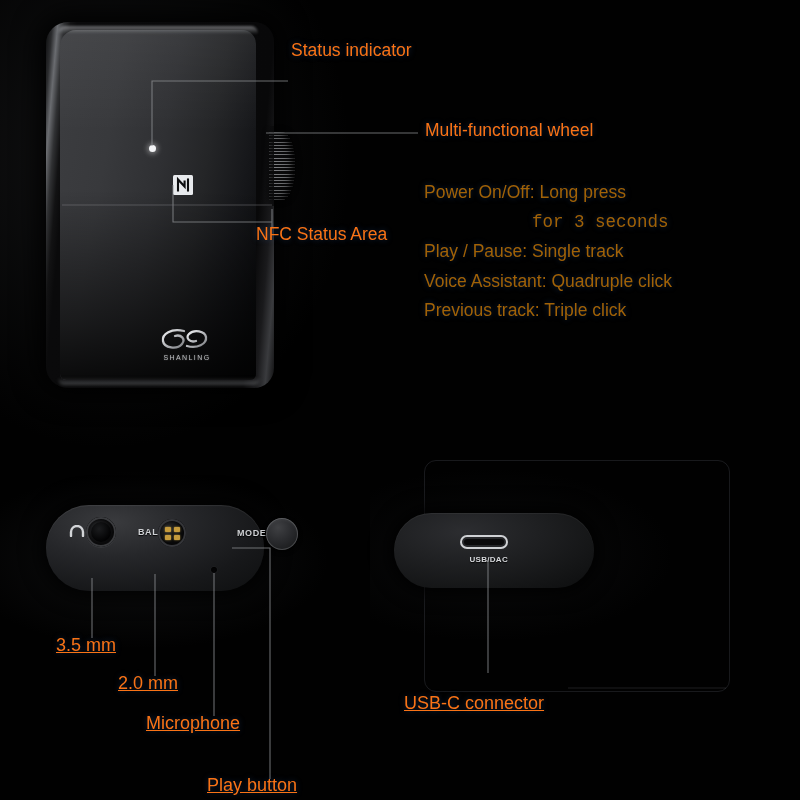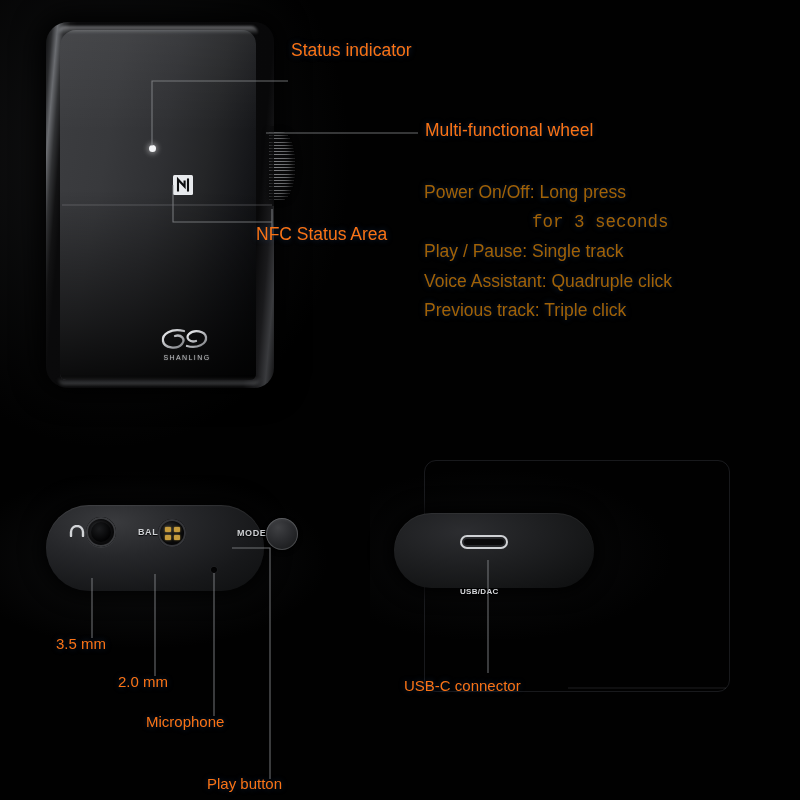--- a/index.html
+++ b/index.html
@@ -205,40 +205,39 @@
     border-radius:7px;
     background:#07070800;
     box-shadow:inset 0 0 0 2px #cfd1d4;
     display:flex; align-items:center; justify-content:center;
   }
   #usb-c-port::after{
     content:""; position:absolute; left:4px; top:4px; right:4px; bottom:4px;
     border-radius:4px; background:#0a0a0b;
   }
   #usb-caption{
-    position:absolute; left:66px; top:42px; width:48px; text-align:left;
+    position:absolute; left:66px; top:42px; width:48px; text-align:right;
     font-size:8px; font-weight:bold; letter-spacing:0.3px; color:#d6d8db;
     text-shadow:0 1px 1px rgba(0,0,0,0.9);
-    margin-top:32px;
   }
 
   
   #leaders{ position:absolute; inset:0; pointer-events:none; }
 
   
   .lbl{
     position:absolute;
     color:#f97316;
     font-family:"Liberation Sans", sans-serif;
     font-size:17.5px;
     line-height:1.0;
     white-space:nowrap;
     text-shadow:0 0 6px rgba(60,120,210,0.35);
   }
-  .lbl.sm{ font-size:15px; }
+  .lbl.sm{ font-size:18px;text-decoration:underline; }
   #instructions{ position:absolute; left:424px; top:178px; width:370px; }
   #instructions .ins{
     position:relative;
     color:#a16207;
     font-size:17.5px;
     line-height:29.5px;
     white-space:nowrap;
     text-shadow:0 0 6px rgba(60,120,210,0.35);
   }
   #instructions .ins.indent{ padding-left:108px;font-family:Liberation Mono, monospace; }
@@ -368,15 +367,15 @@
     </div>
 
   <div class="lbl sm" style="left:56px; top:636px;">3.5 mm</div>
 
   <div class="lbl sm" style="left:118px; top:674px;">2.0 mm</div>
 
   <div class="lbl sm" style="left:146px; top:714px;">Microphone</div>
 
   <div class="lbl sm" style="left:207px; top:776px;">Play button</div>
 
-  <div class="lbl sm" style="left:404px; top:678px;">USB-C connector</div>
+  <div class="lbl sm" style="left:404px; top:694px;">USB-C connector</div>
 
 </div>
 
 </body></html>

